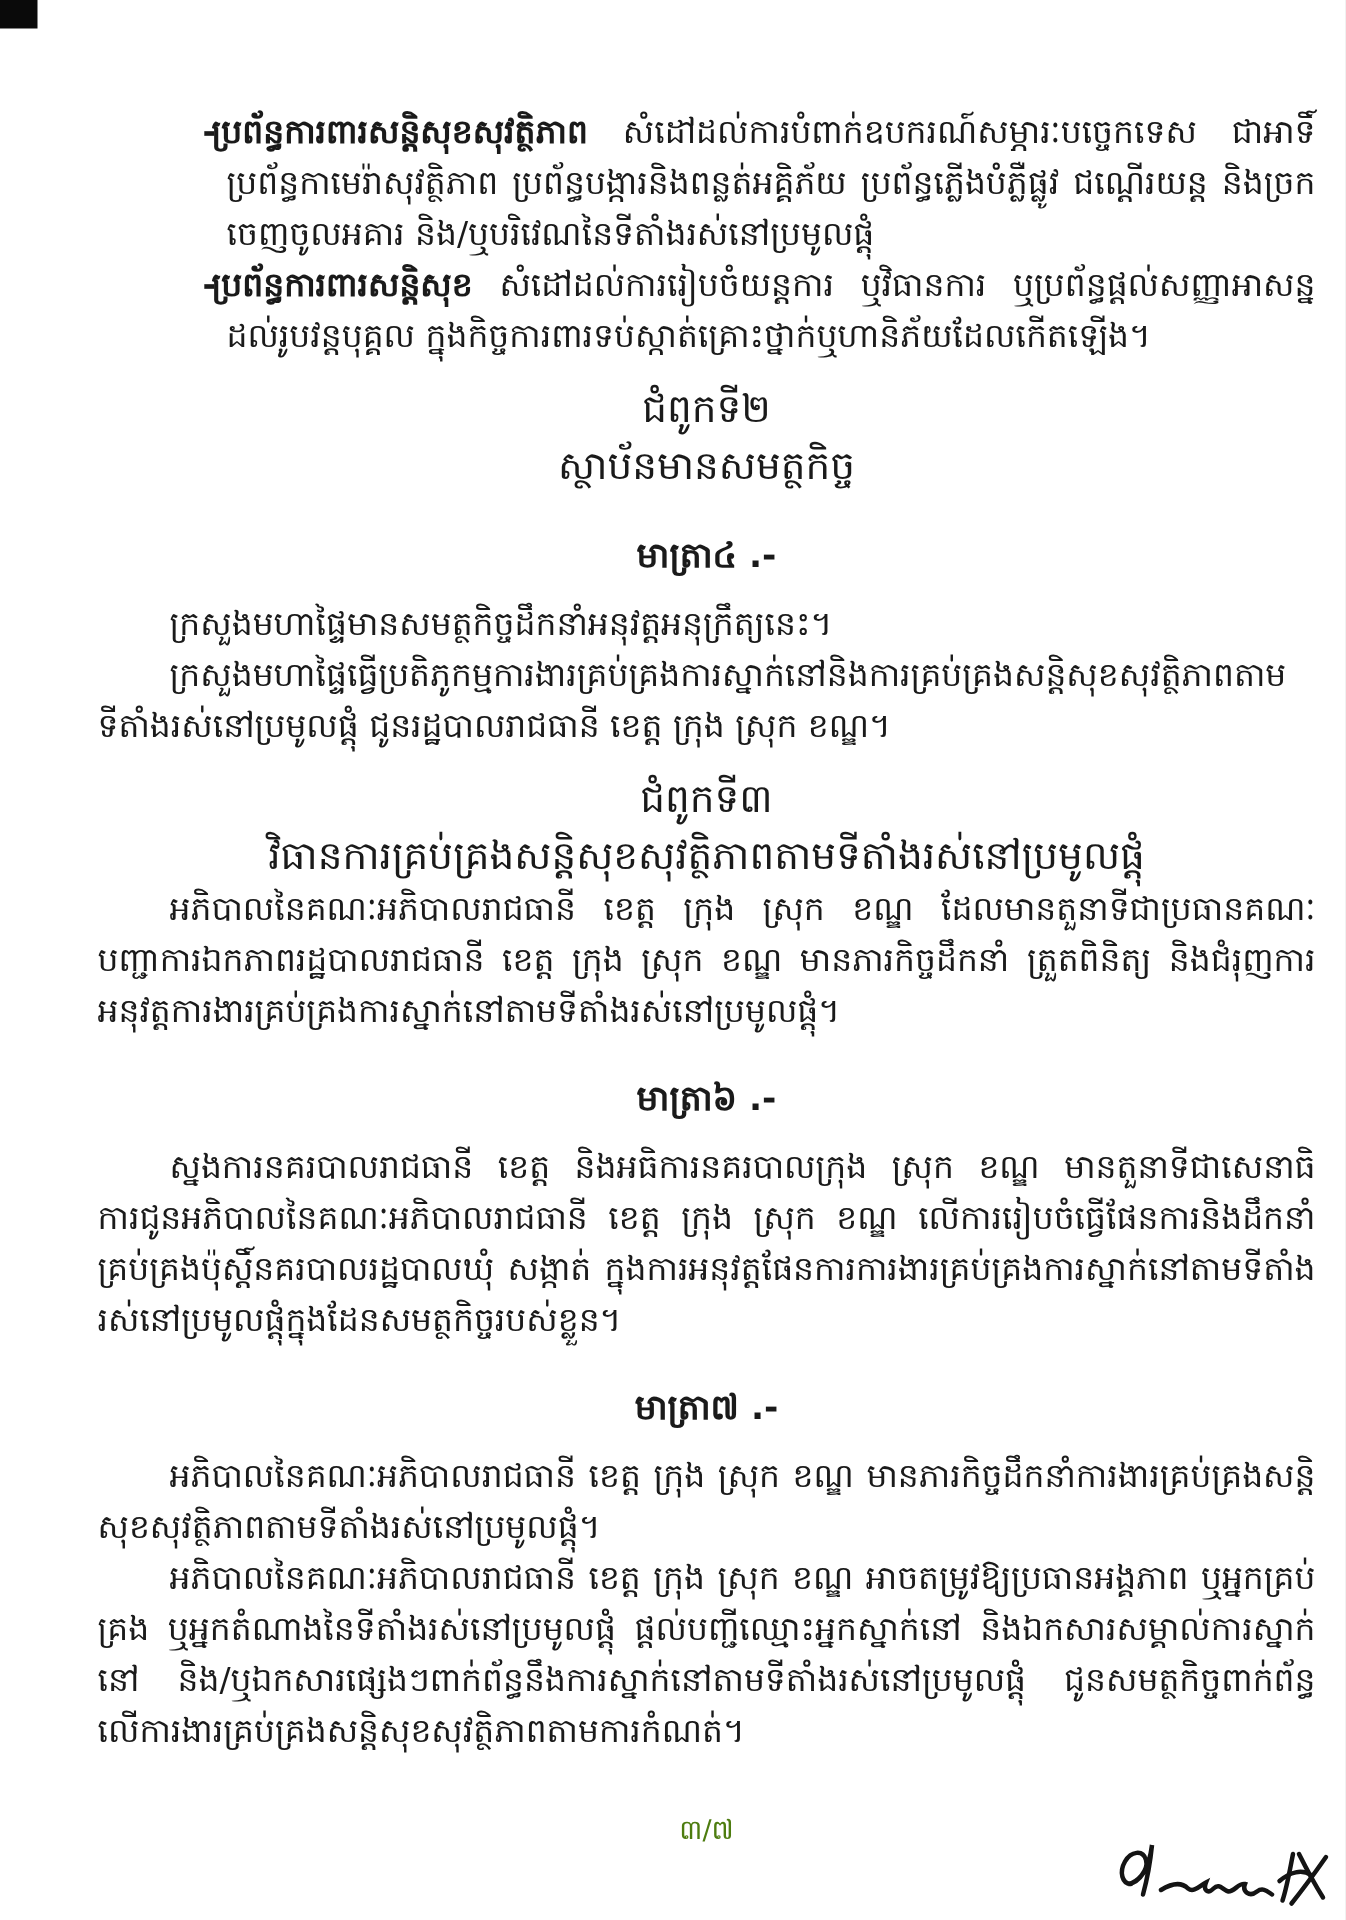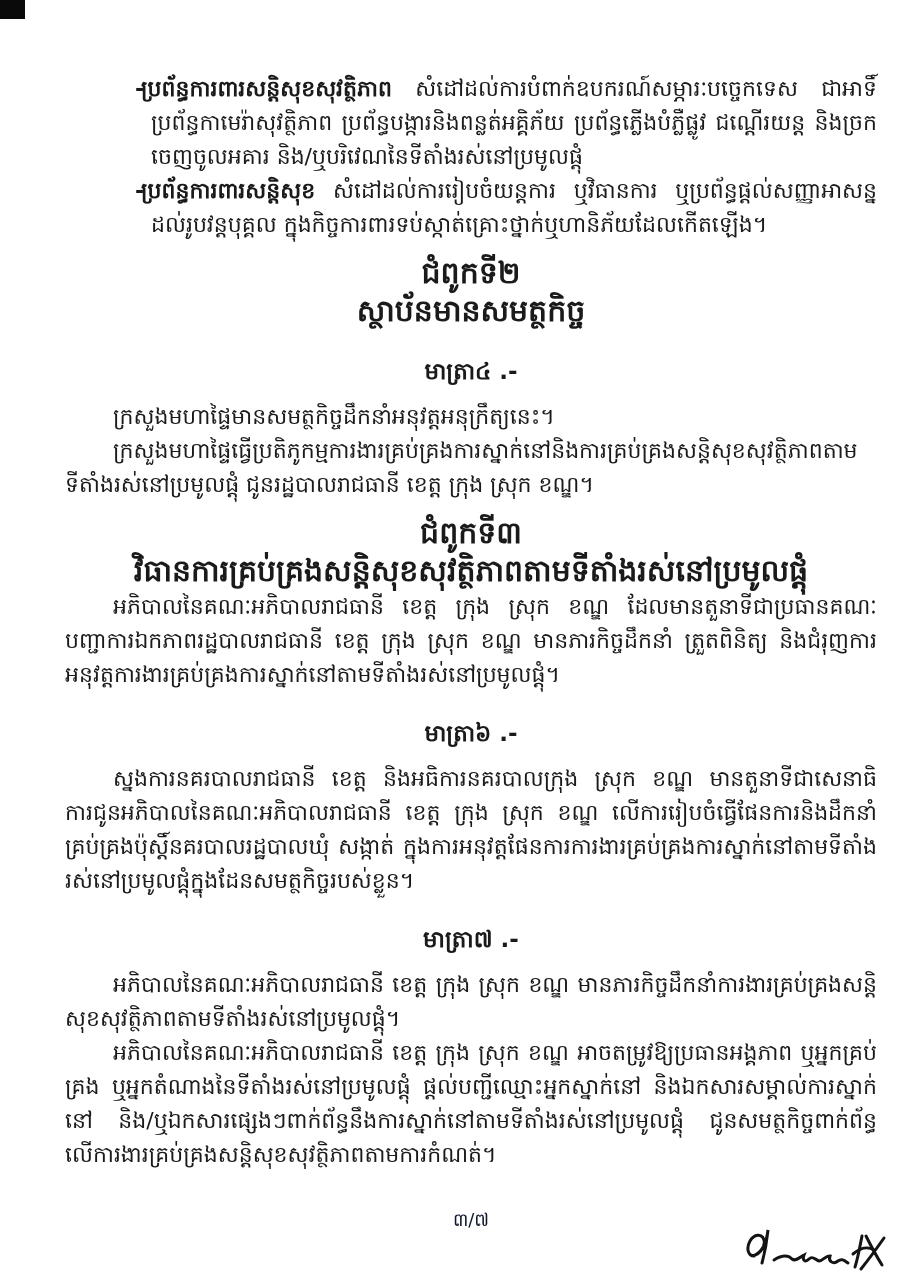--- a/index.html
+++ b/index.html
@@ -17,27 +17,27 @@
   }
   .content{
     position:absolute;left:65px;top:72px;width:812px;
     font-size:22px;line-height:34px;text-align:justify;
   }
   .def-list{margin-left:70px;}
   .def-item{padding-left:16px;}
   .dash{display:inline-block;width:0;margin-left:-16px;padding-right:6px;font-weight:700;}
   .term{font-weight:700;}
   .chapter{text-align:center;font-weight:700;font-size:26px;line-height:38px;margin-top:12px;}
-  .chapter h2{margin:0;font-size:30px;line-height:38px;font-weight:700;}
+  .chapter h2{margin:0;font-size:26px;line-height:38px;font-weight:400;}
   .article-label{font-weight:700;font-size:23px;margin:24px 0 12px 0;text-align:center;}
   .article-label.after-chapter{margin-top:10px;}
   .content p{margin:0;text-indent:48px;}
   .footer{
     position:absolute;left:65px;top:1208px;width:812px;
-    text-align:center;font-size:18px;color:#0f172a;
+    text-align:center;font-size:18px;color:#4d7c0f;
   }
   .signature{
     position:absolute;right:2px;bottom:2px;
   }
 </style>
 </head>
 <body>
 
 <div class="page">
 

